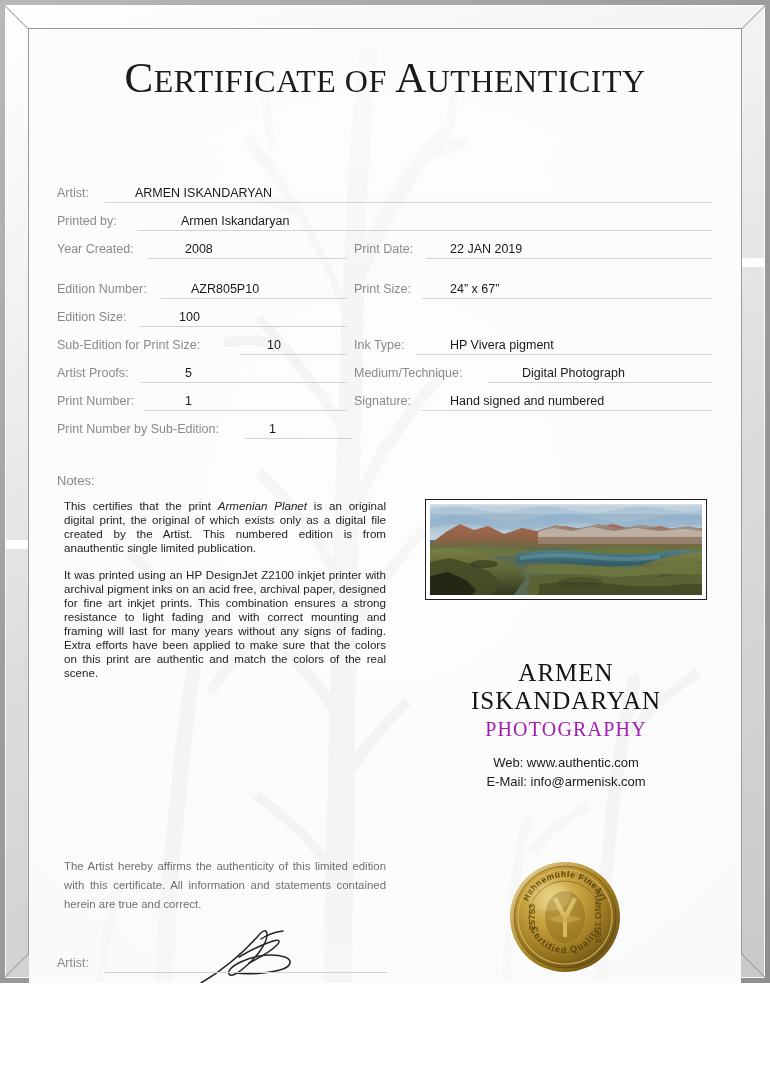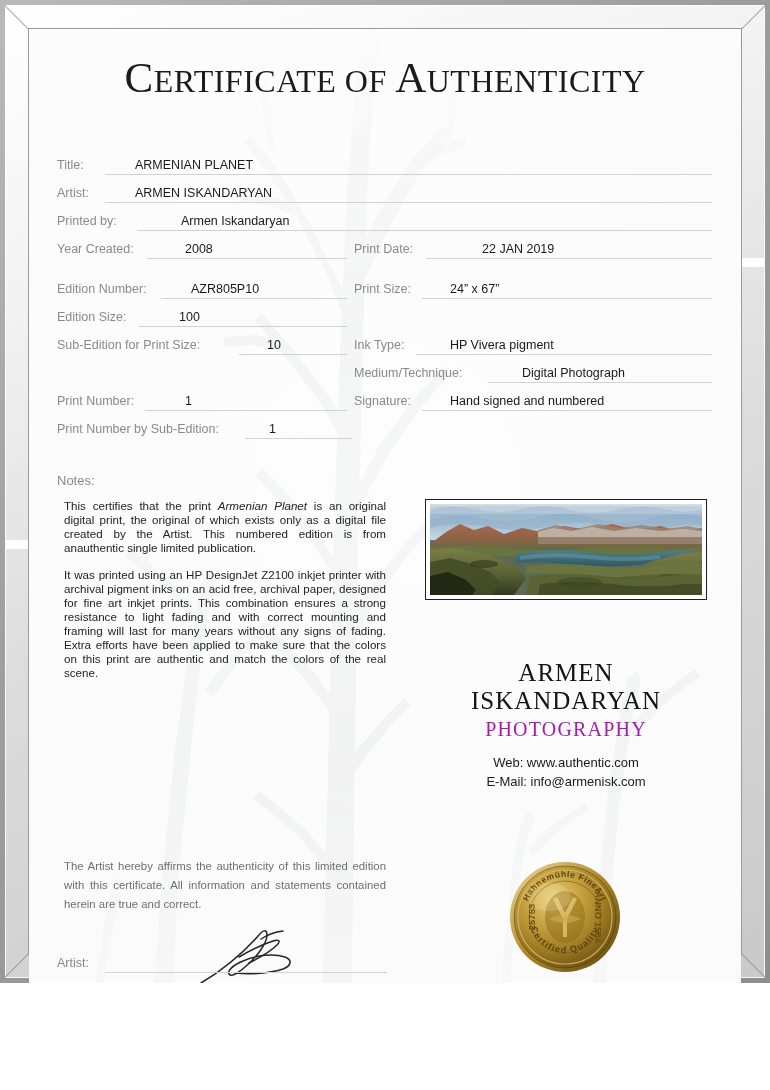--- a/index.html
+++ b/index.html
@@ -304,25 +304,20 @@
     </div>
 
     <div class="paper-vignette"></div>
 
     <div class="content">
 
       <div class="cert-title">
         <span class="cap">C</span><span class="sc">ERTIFICATE</span><span class="sc">&nbsp;</span><span class="sc">OF</span><span class="sc">&nbsp;</span><span class="cap">A</span><span class="sc">UTHENTICITY</span>
       </div>
 
-      <div class="field" style="left:28px; top:122px; width:655px;">
-        <span class="label">Title:</span>
-        <span class="rule" style="left:48px; right:0;"></span>
-        <span class="value" style="left:78px;">ARMENIAN PLANET</span>
-      </div>
 
       <div class="field" style="left:28px; top:150px; width:655px;">
         <span class="label">Artist:</span>
         <span class="rule" style="left:48px; right:0;"></span>
         <span class="value" style="left:78px;">ARMEN ISKANDARYAN</span>
       </div>
 
       <div class="field" style="left:28px; top:178px; width:655px;">
         <span class="label">Printed by:</span>
         <span class="rule" style="left:80px; right:0;"></span>
@@ -330,21 +325,21 @@
       </div>
 
       <div class="field" style="left:28px; top:206px; width:290px;">
         <span class="label">Year Created:</span>
         <span class="rule" style="left:90px; right:0;"></span>
         <span class="value" style="left:128px;">2008</span>
       </div>
       <div class="field" style="left:325px; top:206px; width:358px;">
         <span class="label">Print Date:</span>
         <span class="rule" style="left:72px; right:0;"></span>
-        <span class="value" style="left:96px;margin-left:32px;">22 JAN 2019</span>
+        <span class="value" style="left:96px;">22 JAN 2019</span>
       </div>
 
       <div class="field" style="left:28px; top:246px; width:290px;">
         <span class="label">Edition Number:</span>
         <span class="rule" style="left:104px; right:0;"></span>
         <span class="value" style="left:134px;">AZR805P10</span>
       </div>
       <div class="field" style="left:325px; top:246px; width:358px;">
         <span class="label">Print Size:</span>
         <span class="rule" style="left:68px; right:0;"></span>
@@ -361,20 +356,25 @@
         <span class="label">Sub-Edition for Print Size:</span>
         <span class="rule" style="left:182px; right:0;"></span>
         <span class="value" style="left:210px;">10</span>
       </div>
       <div class="field" style="left:325px; top:302px; width:358px;">
         <span class="label">Ink Type:</span>
         <span class="rule" style="left:62px; right:0;"></span>
         <span class="value" style="left:96px;">HP Vivera pigment</span>
       </div>
 
+      <div class="field" style="left:28px; top:330px; width:290px;">
+        <span class="label">Artist Proofs:</span>
+        <span class="rule" style="left:84px; right:0;"></span>
+        <span class="value" style="left:128px;">5</span>
+      </div>
       <div class="field" style="left:325px; top:330px; width:358px;">
         <span class="label">Medium/Technique:</span>
         <span class="rule" style="left:134px; right:0;"></span>
         <span class="value" style="left:168px;">Digital Photograph</span>
       </div>
 
       <div class="field" style="left:28px; top:358px; width:290px;">
         <span class="label">Print Number:</span>
         <span class="rule" style="left:88px; right:0;"></span>
         <span class="value" style="left:128px;">1</span>

